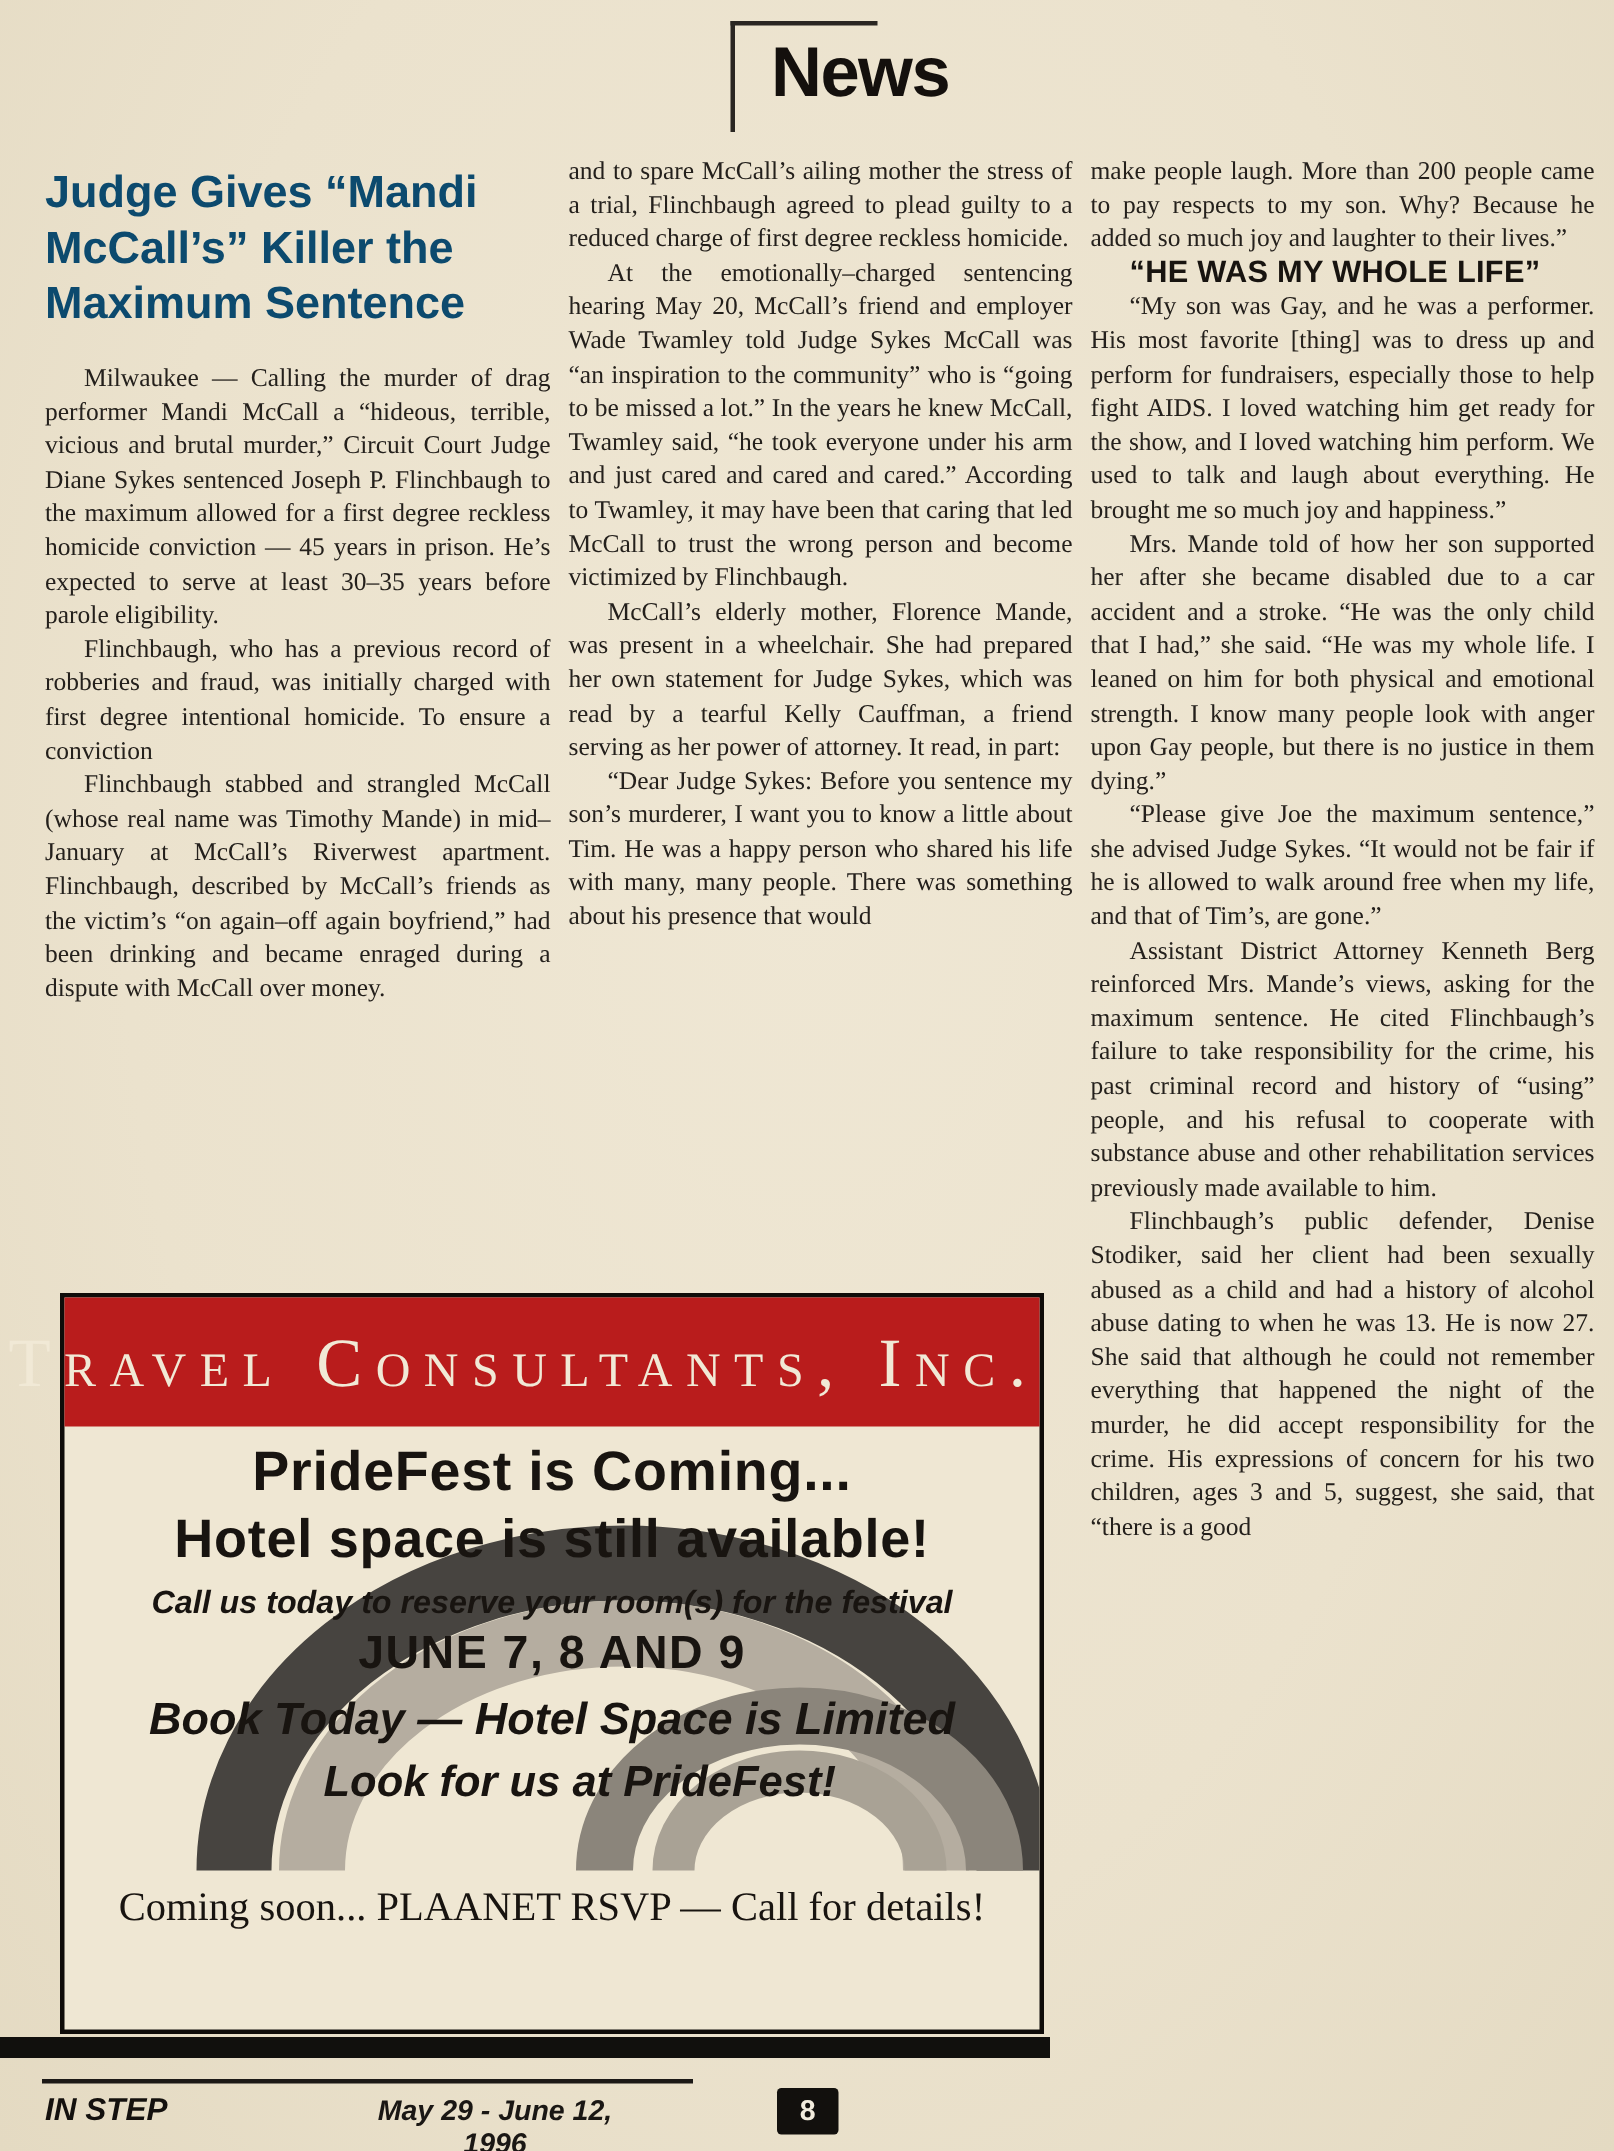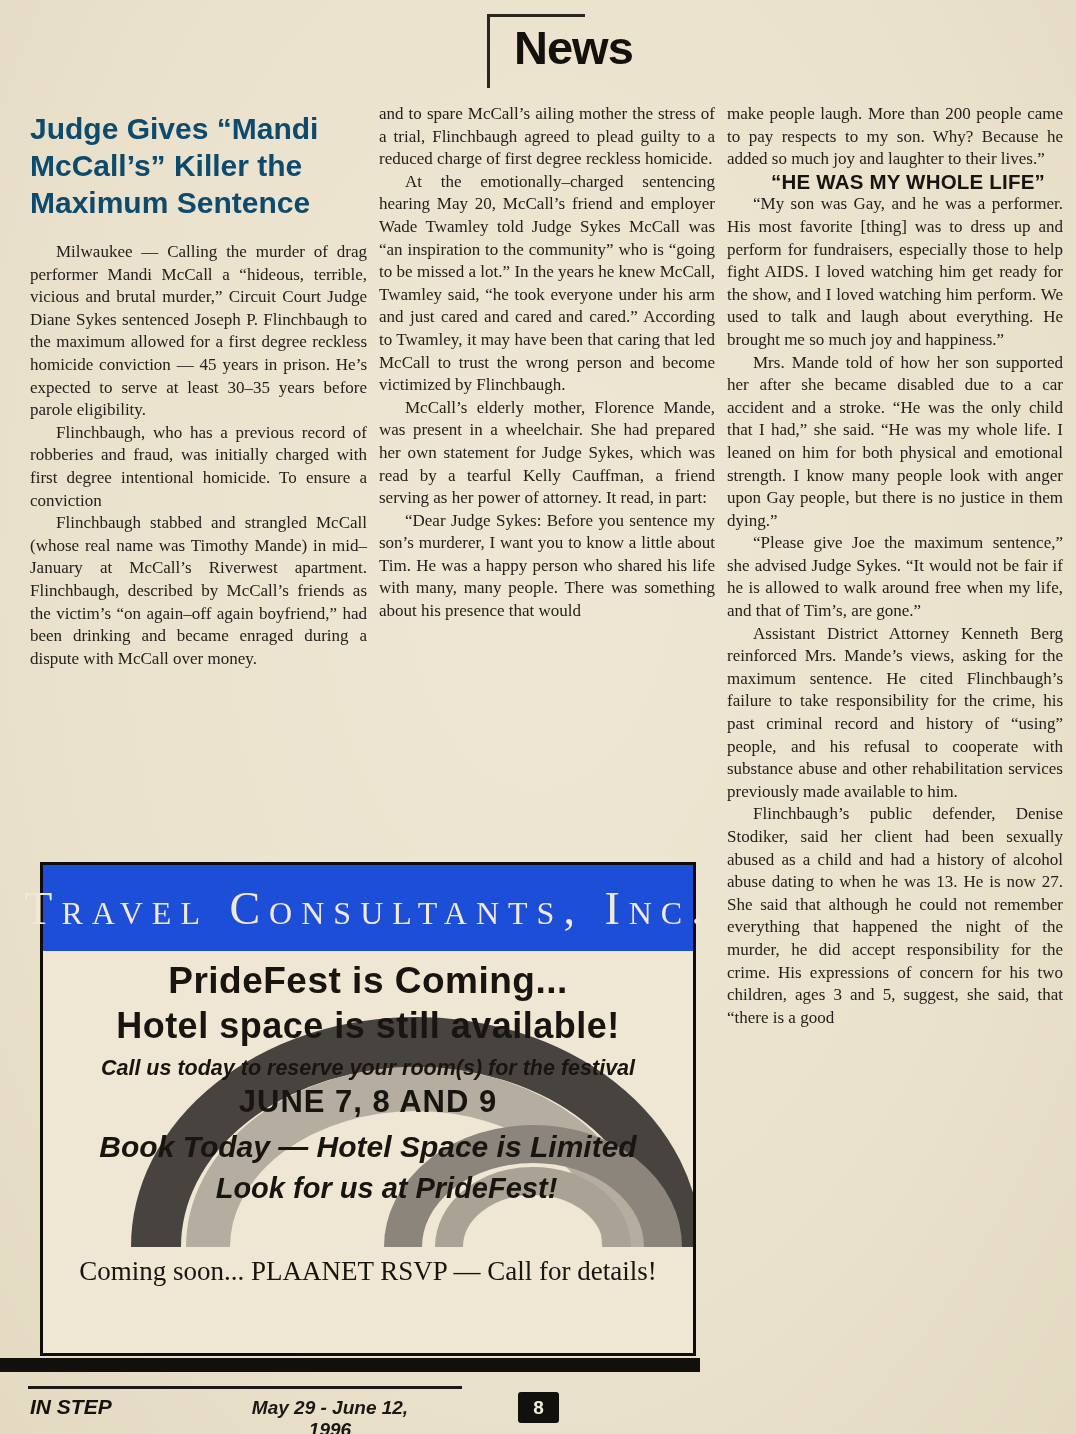--- a/index.html
+++ b/index.html
@@ -24,29 +24,29 @@
   #col3{left:727px;top:103px;width:336px;}
   .headline{
     font-family:"Liberation Sans", sans-serif;font-weight:700;
     font-size:30px;line-height:37px;color:#0c4a6e;margin:0 0 20px 0;text-align:left;
   }
   .headline span{display:block;}
   p.para{margin:0;text-indent:26px;}
   p.para.no-indent{text-indent:0;}
   .subhead{
     font-family:"Liberation Sans", sans-serif;font-weight:700;font-size:20.5px;
-    text-align:center;color:#181410;margin:9px 0 8px 0;text-indent:0;letter-spacing:0.2px;
+    color:#181410;margin:9px 0 8px 0;text-indent:0;letter-spacing:0.2px;
   }
   
   .ad{
     position:absolute;left:40px;top:862px;width:656px;height:494px;
     border:3px solid #0f0c09;background:#efe7d3;box-sizing:border-box;
   }
   .ad-header{
-    height:86px;background:#1d4ed8;display:flex;align-items:center;justify-content:center;
+    height:86px;background:#b91c1c;display:flex;align-items:center;justify-content:flex-end;
   }
   .ad-company{
     font-family:"Liberation Serif", serif;font-variant:small-caps;
     font-size:46px;color:#f1e9d6;letter-spacing:9px;font-weight:400;white-space:nowrap;
   }
   .ad-body{position:relative;height:347px;overflow:hidden;}
   .rainbow{position:absolute;left:0;top:0;width:650px;height:402px;pointer-events:none;}
   .ad-line{
     position:relative;z-index:1;text-align:center;
     font-family:"Liberation Sans", sans-serif;font-weight:700;color:#181410;

